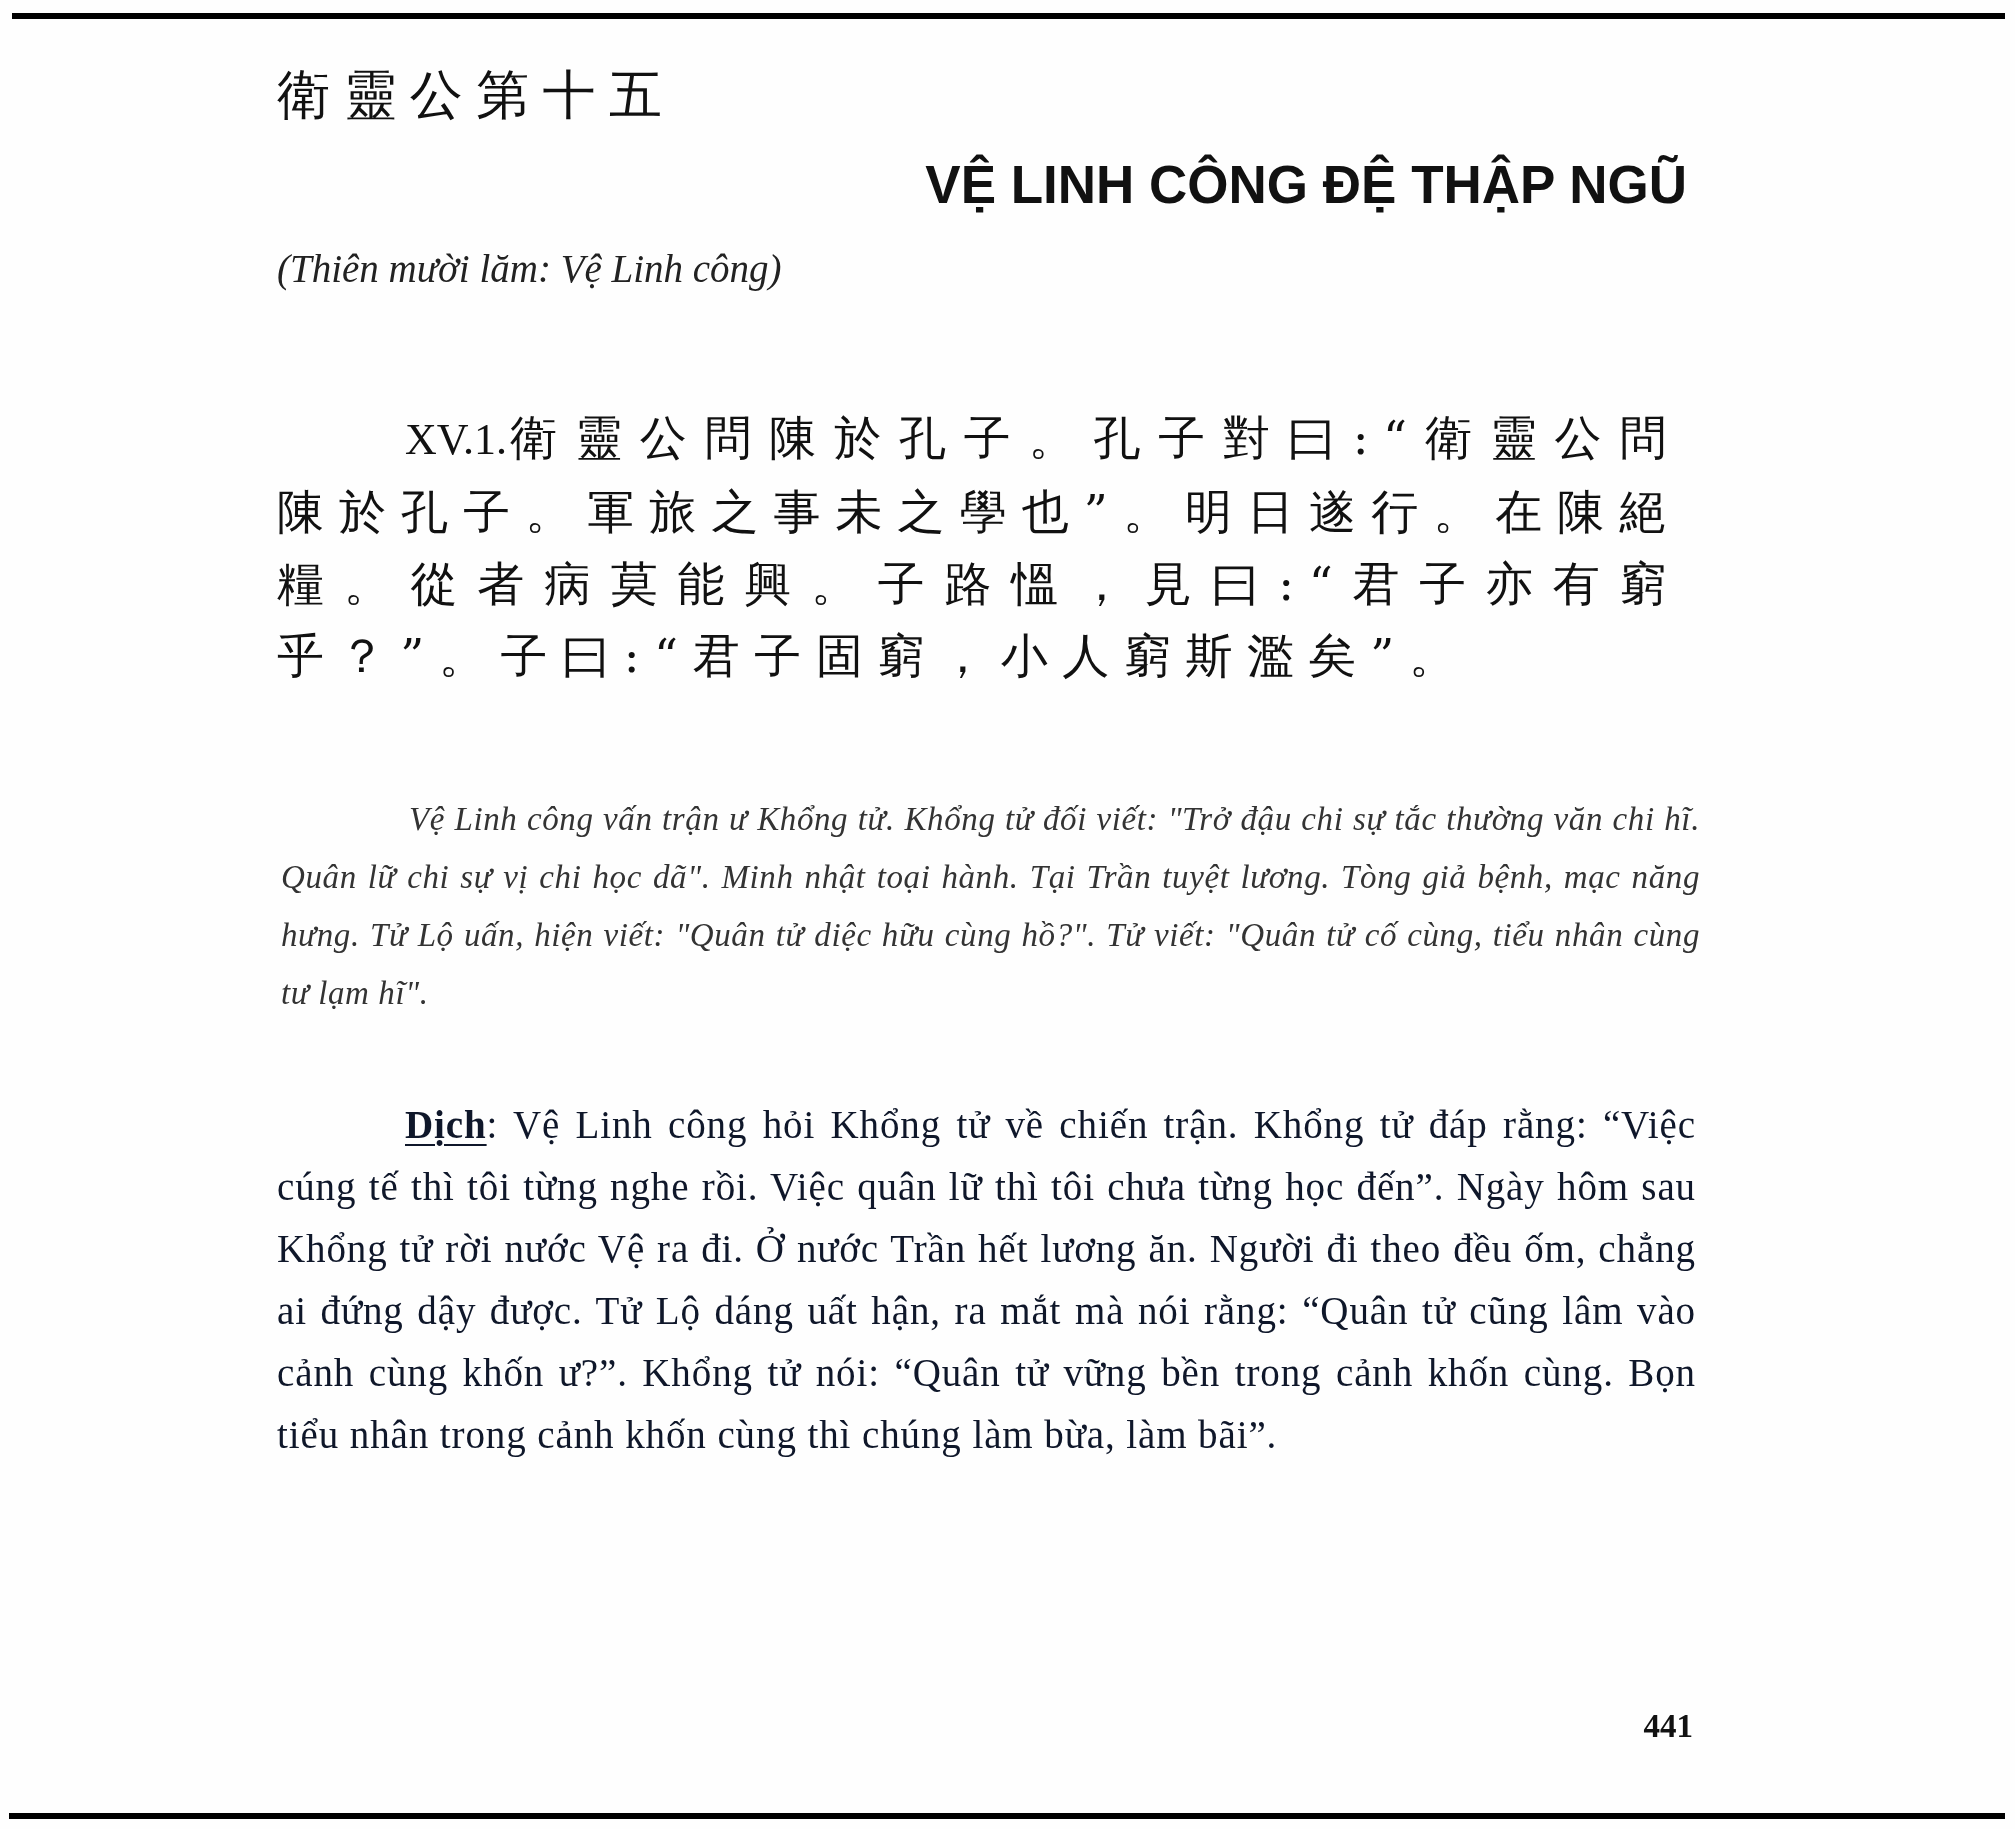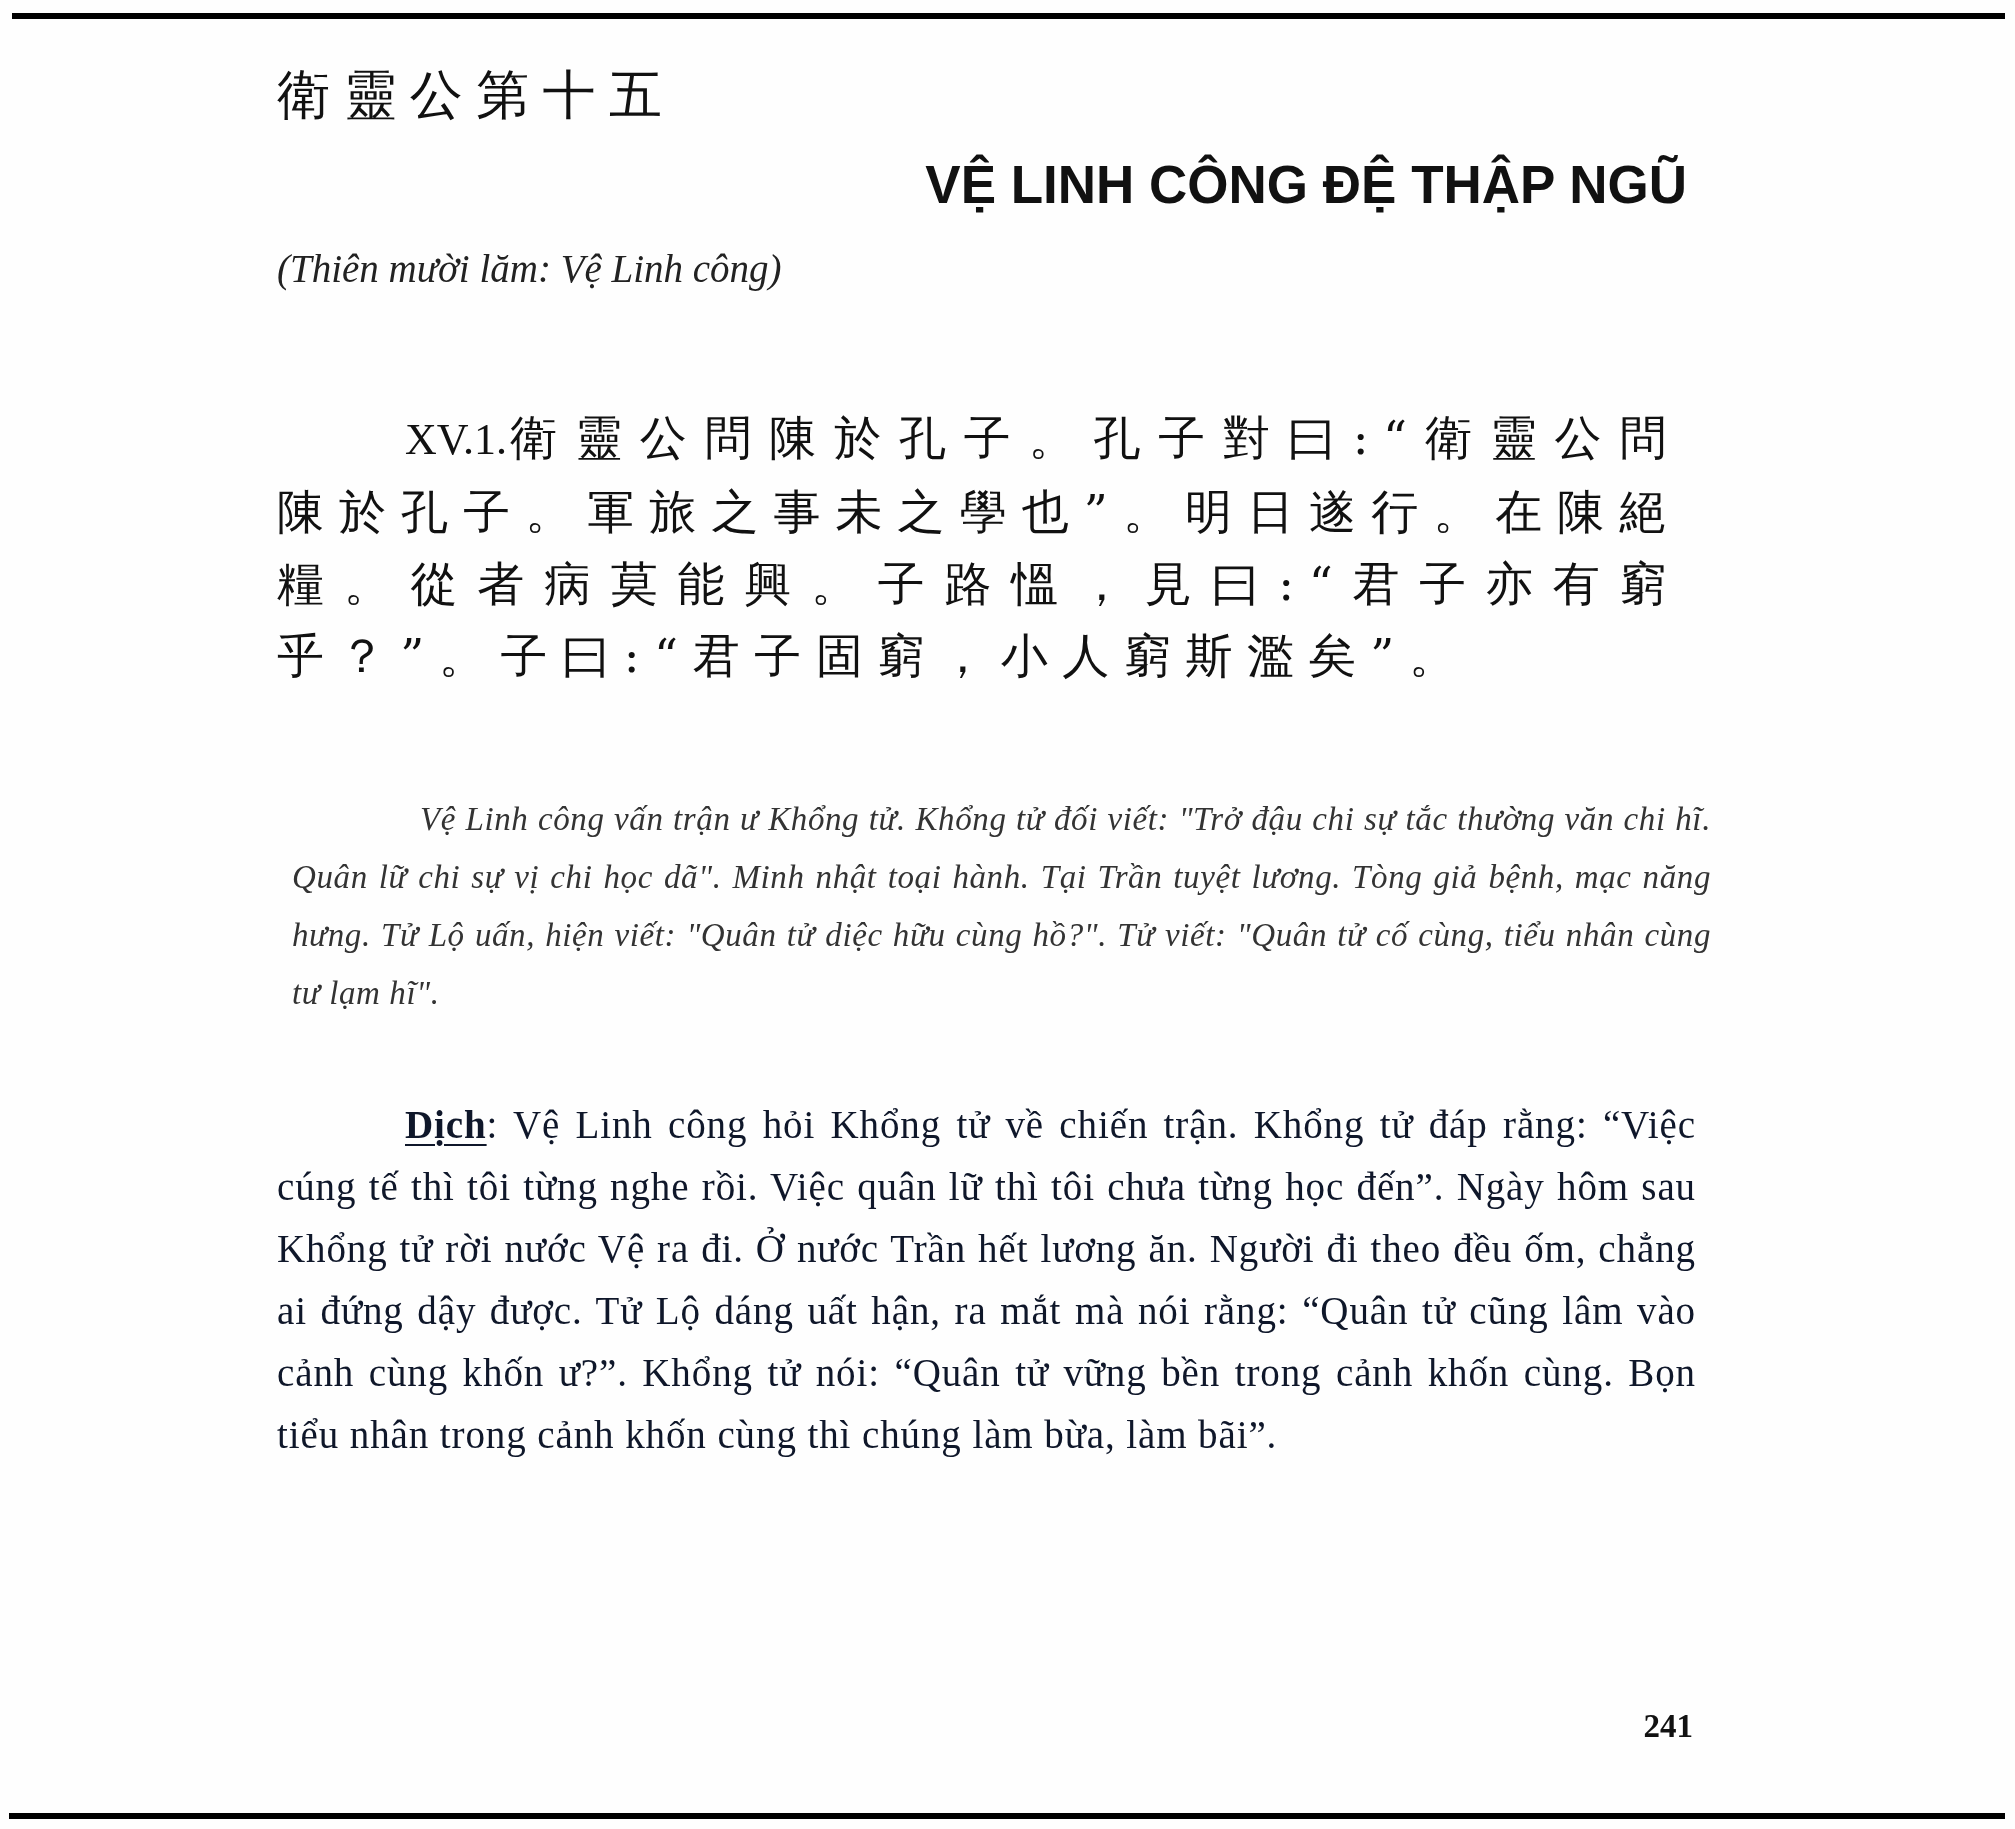--- a/index.html
+++ b/index.html
@@ -78,21 +78,21 @@
     }
     .passage-cn .verse-no {
       letter-spacing: 0;
       font-family: "Liberation Serif", serif;
       font-size: 44px;
       margin-top: 19px;
     }
 
     .translit {
       position: absolute;
-      left: 15px;
+      left: 4px;
       width: 1419px;
       top: 790px;
       font-family: "Liberation Serif", serif;
       font-style: italic;
       font-size: 33px;
       line-height: 58px;
       text-align: justify;
       text-indent: 128px;
       color: #333;
       letter-spacing: 0.6px;
@@ -141,18 +141,18 @@
   <div class="title-vn">VỆ LINH CÔNG ĐỆ THẬP NGŨ</div>
 
   <div class="subtitle">(Thiên mười lăm: Vệ Linh công)</div>
 
   <div class="passage-cn"><span class="verse-no">XV.1.</span><span>衛靈公問陳於孔子。孔子對曰:“衛靈公問陳於孔子。軍旅之事未之學也”。明日遂行。在陳絕糧。從者病莫能興。子路慍，見曰:“君子亦有窮乎？”。子曰:“君子固窮，小人窮斯濫矣”。</span></div>
 
   <div class="translit">Vệ Linh công vấn trận ư Khổng tử. Khổng tử đối viết: "Trở đậu chi sự tắc thường văn chi hĩ. Quân lữ chi sự vị chi học dã". Minh nhật toại hành. Tại Trần tuyệt lương. Tòng giả bệnh, mạc năng hưng. Tử Lộ uấn, hiện viết: "Quân tử diệc hữu cùng hồ?". Tử viết: "Quân tử cố cùng, tiểu nhân cùng tư lạm hĩ".</div>
 
   <div class="translation"><span class="label">Dịch</span><span>: Vệ Linh công hỏi Khổng tử về chiến trận. Khổng tử đáp rằng: “Việc cúng tế thì tôi từng nghe rồi. Việc quân lữ thì tôi chưa từng học đến”. Ngày hôm sau Khổng tử rời nước Vệ ra đi. Ở nước Trần hết lương ăn. Người đi theo đều ốm, chẳng ai đứng dậy được. Tử Lộ dáng uất hận, ra mắt mà nói rằng: “Quân tử cũng lâm vào cảnh cùng khốn ư?”. Khổng tử nói: “Quân tử vững bền trong cảnh khốn cùng. Bọn tiểu nhân trong cảnh khốn cùng thì chúng làm bừa, làm bãi”.</span></div>
 
-  <div class="page-number">241</div>
+  <div class="page-number">441</div>
 
 </div>
 
 <div class="rule rule-bottom"></div>
 
 
 </body></html>

